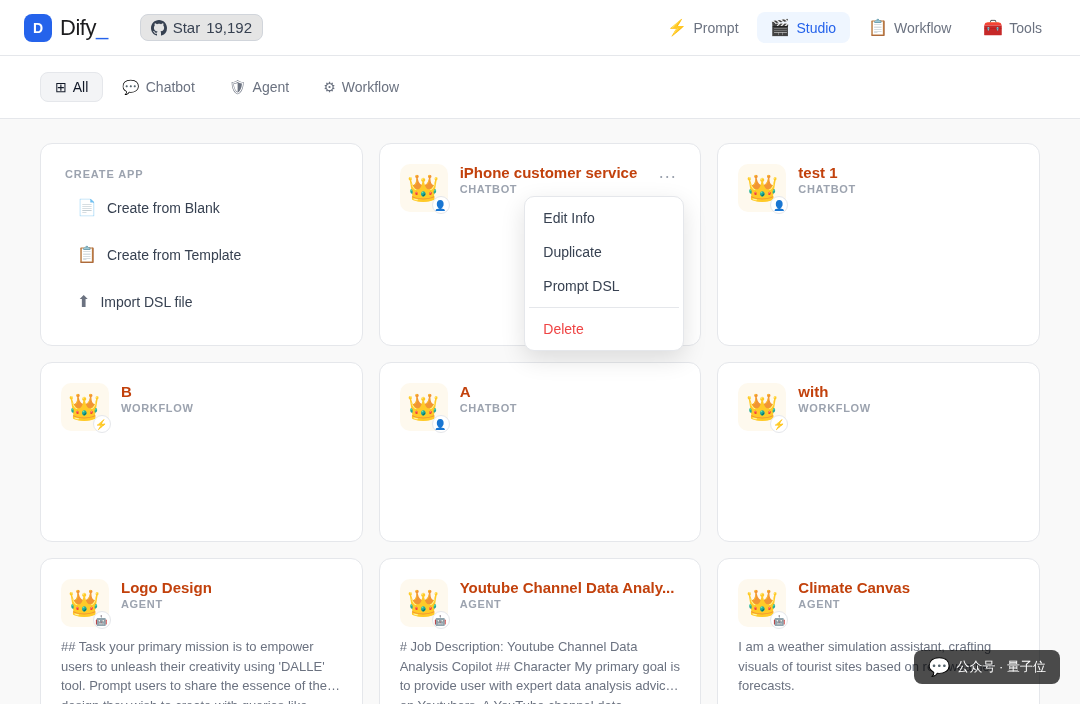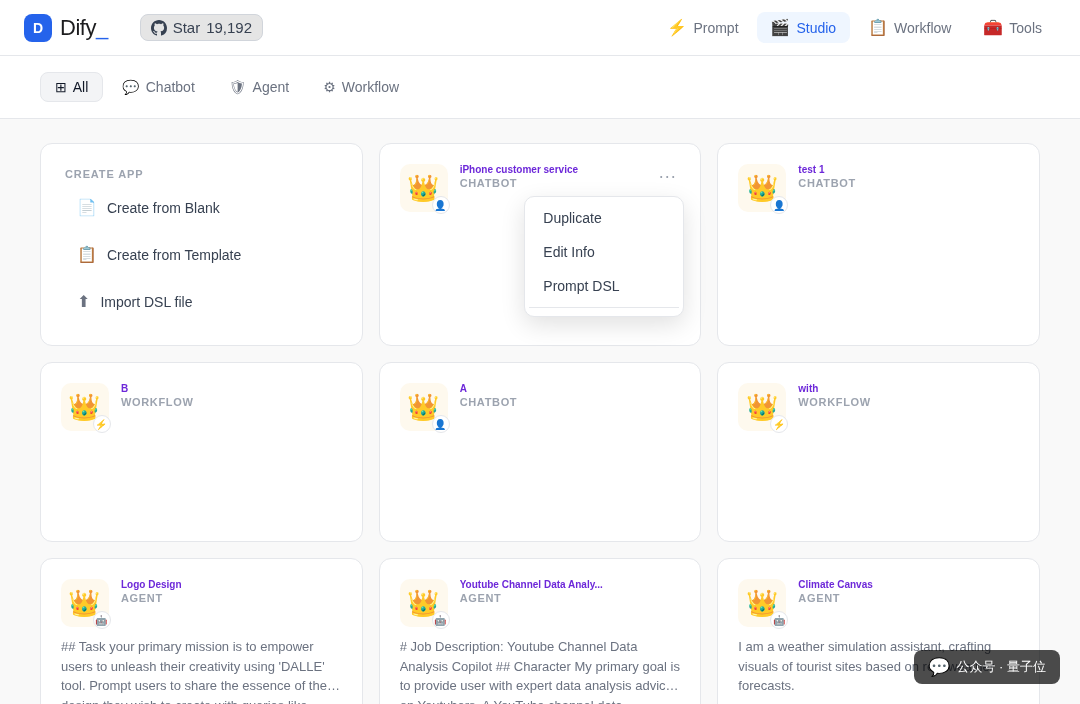--- a/index.html
+++ b/index.html
@@ -82,21 +82,21 @@
       font-size: 26px; flex-shrink: 0; position: relative;
     }
     .app-avatar-badge {
       position: absolute; bottom: -2px; right: -2px;
       width: 18px; height: 18px; border-radius: 50%;
       background: #fff; border: 1.5px solid #e5e7eb;
       display: flex; align-items: center; justify-content: center;
       font-size: 10px;
     }
     .app-info { flex: 1; min-width: 0; }
-    .app-name { font-size: 10px; font-weight: 600; color: #6d28d9; margin-bottom: 2px; white-space: nowrap; overflow: hidden; text-overflow: ellipsis; }
+    .app-name { font-size: 15px; font-weight: 600; color: #c2410c; margin-bottom: 2px; white-space: nowrap; overflow: hidden; text-overflow: ellipsis; }
     .app-type { font-size: 11px; font-weight: 600; color: #9ca3af; letter-spacing: 0.06em; text-transform: uppercase; }
     .app-desc { font-size: 13px; color: #6b7280; line-height: 1.5; flex: 1; overflow: hidden; display: -webkit-box; -webkit-line-clamp: 3; -webkit-box-orient: vertical; }
     .app-more-btn {
       background: none; border: none; cursor: pointer;
       color: #9ca3af; font-size: 18px; padding: 2px 4px;
       border-radius: 4px; flex-shrink: 0;
     }
     .dropdown-menu {
       position: absolute; top: 48px; right: 0;
       background: #fff; border: 1px solid #e5e7eb;
@@ -211,29 +211,32 @@
         </div>
         <div class="app-info">
           <div class="app-name">iPhone customer service</div>
           <div class="app-type">CHATBOT</div>
         </div>
         <button class="app-more-btn">···</button>
       </div>
 
       <div class="dropdown-menu" style="position:absolute; top:52px; right:16px;">
         <div class="dropdown-item">
+          <span>Edit Info</span>
+        </div>
+        <div class="dropdown-item">
           <span>Duplicate</span>
-        </div>
-        <div class="dropdown-item">
-          <span>Edit Info</span>
         </div>
         <div class="dropdown-item">
           <span>Prompt DSL</span>
         </div>
         <div class="dropdown-divider"></div>
+        <div class="dropdown-item danger">
+          <span>Delete</span>
+        </div>
       </div>
     </div>
 
     <div class="app-card">
       <div class="app-card-header">
         <div class="app-avatar" style="background:#fef9ee;">
           <span>👑</span>
           <div class="app-avatar-badge">👤</div>
         </div>
         <div class="app-info">

